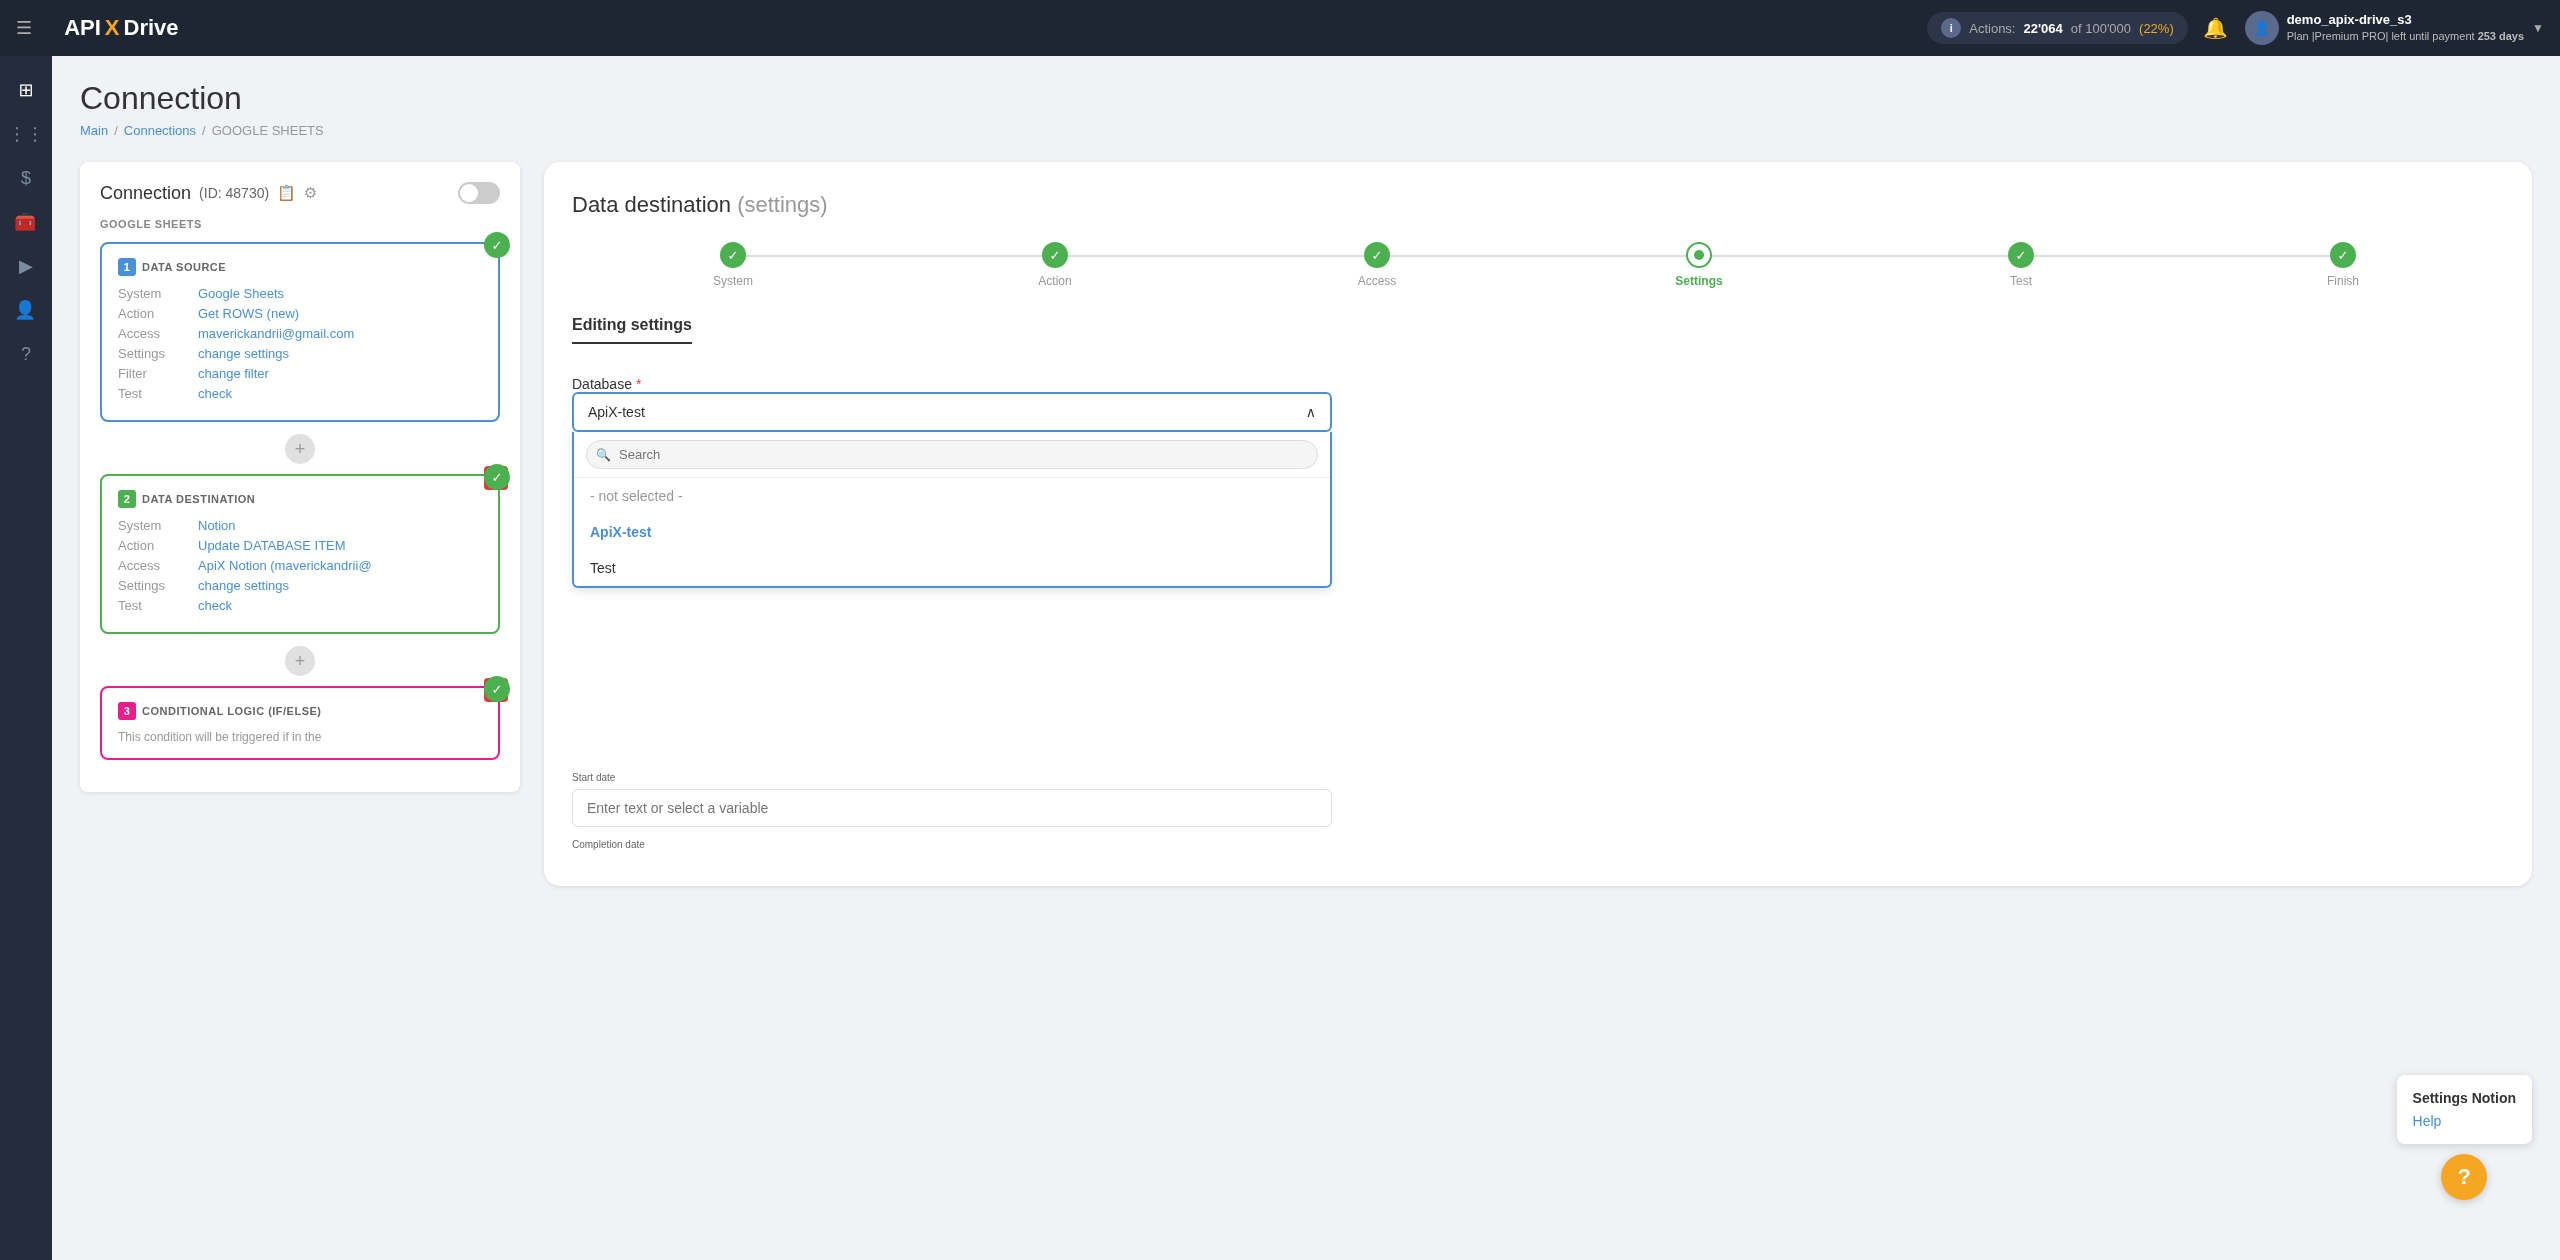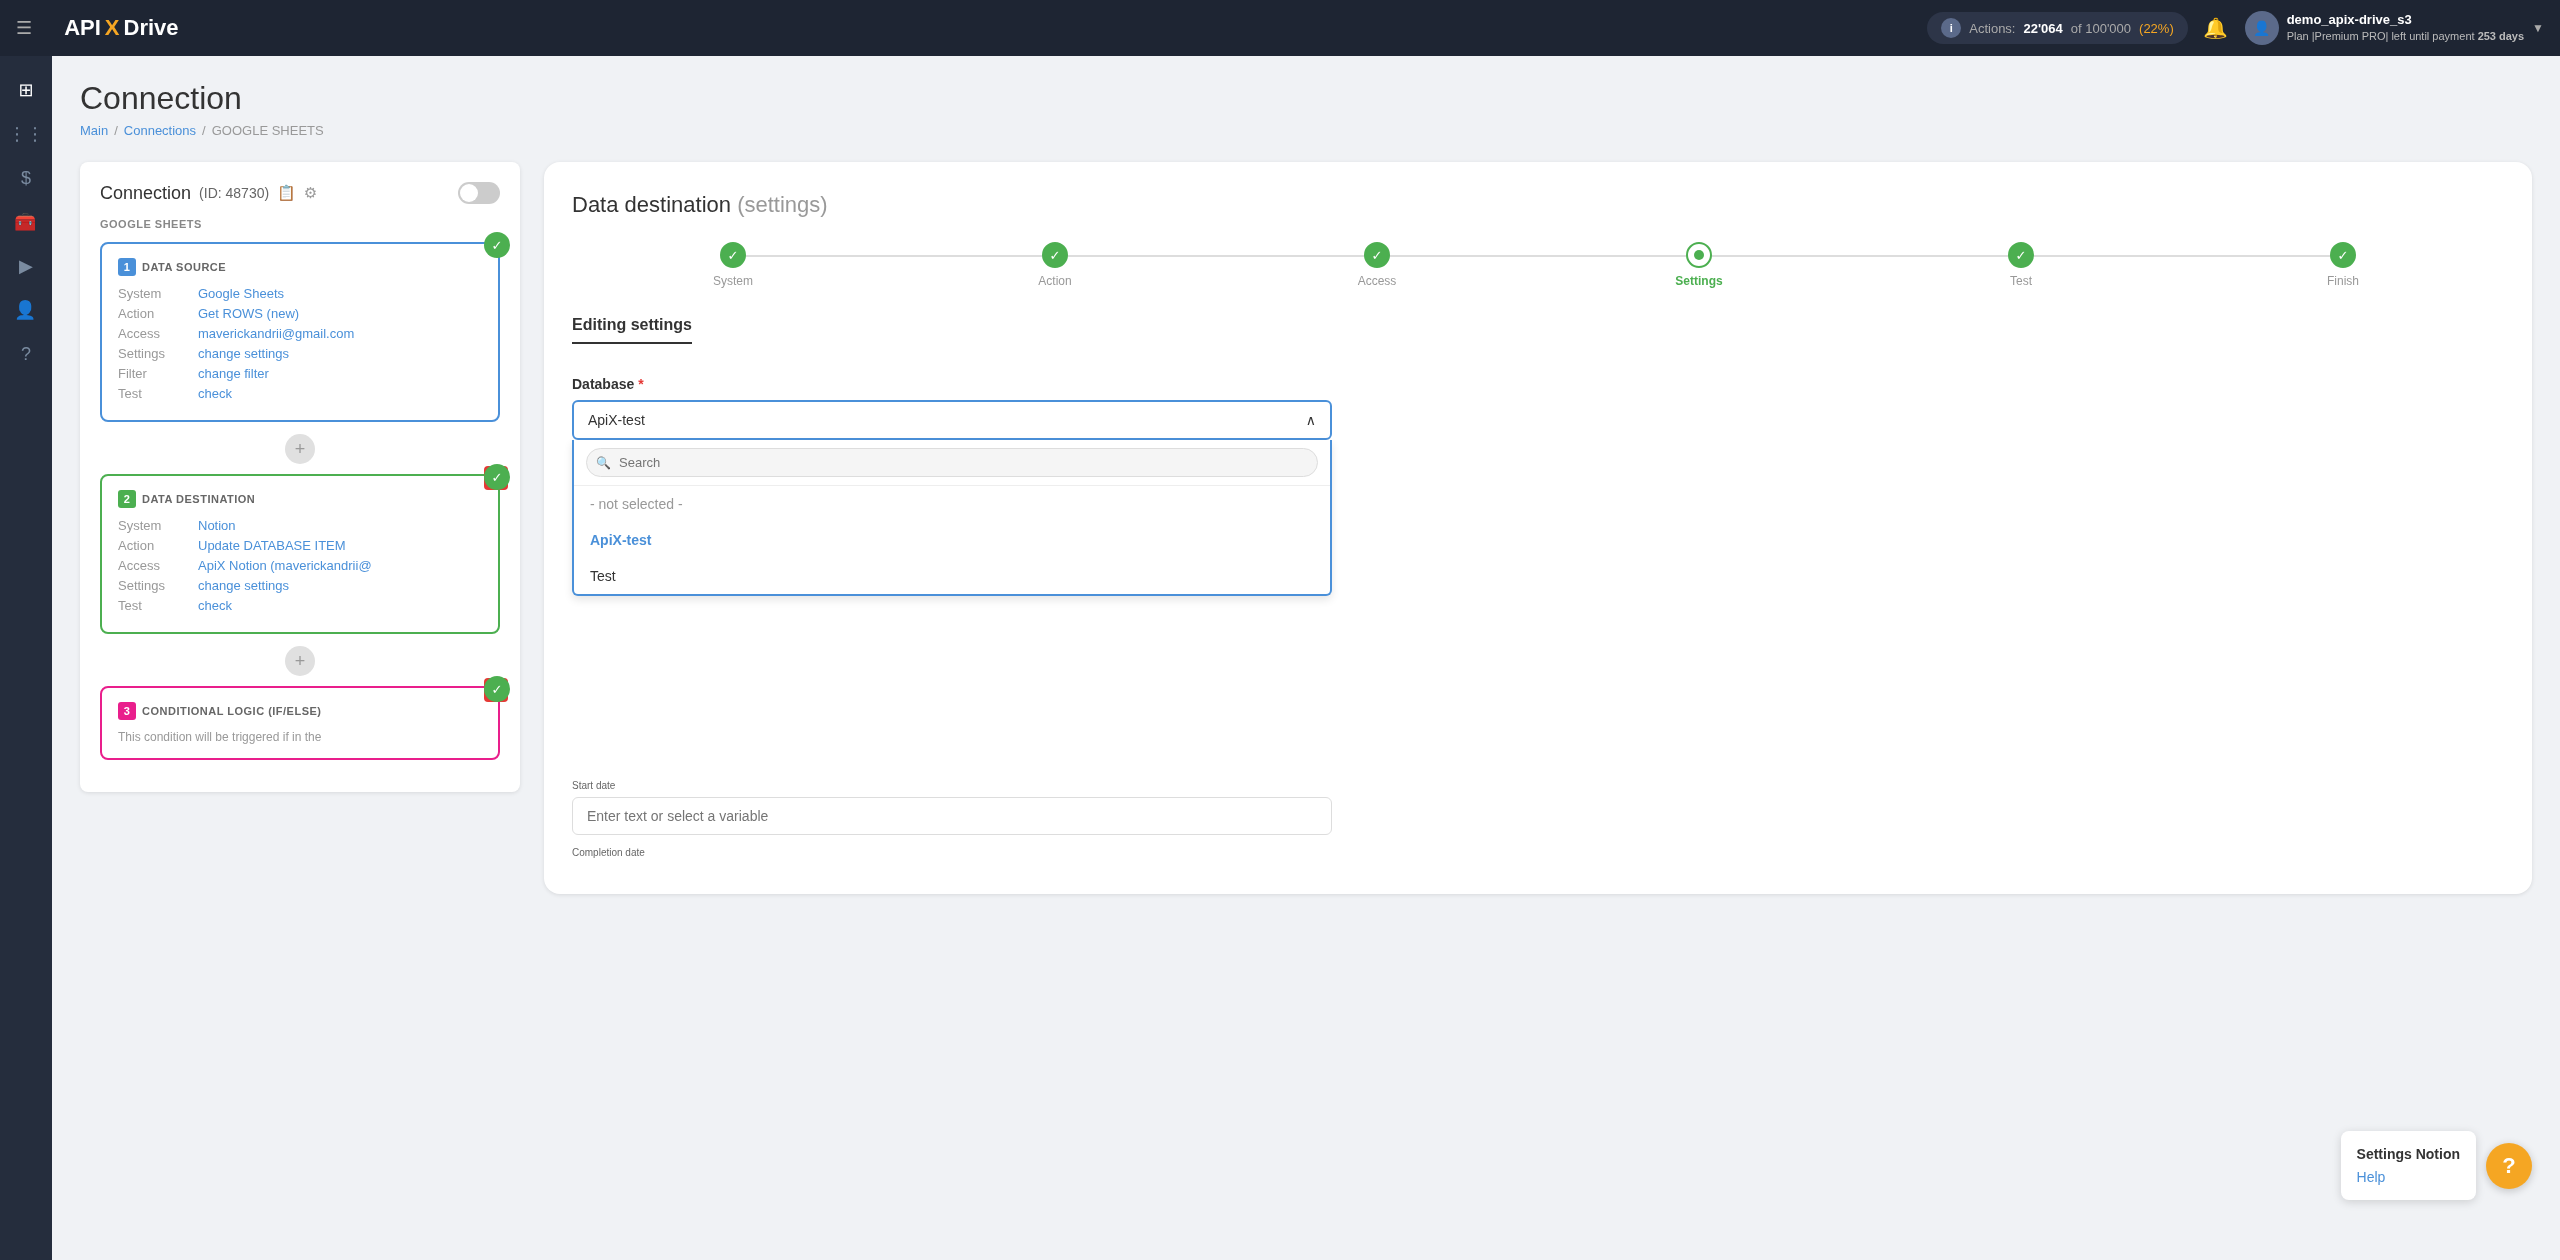--- a/index.html
+++ b/index.html
@@ -348,23 +348,22 @@
       color: #333;
       margin-bottom: 16px;
       padding-bottom: 8px;
       border-bottom: 2px solid #333;
       display: inline-block;
     }
 
     
     .field-label {
       font-size: 14px;
-      font-weight: 700;
+      font-weight: 400;
       color: #333;
-      margin-bottom: 8px;
       display: flex;
       align-items: center;
       gap: 4px;
     }
     .required { color: #e53935; }
 
     
     .dropdown-container {
       position: relative;
       margin-bottom: 20px;
@@ -446,20 +445,21 @@
 
     
     .help-widget {
       position: fixed;
       bottom: 60px;
       right: 28px;
       display: flex;
       align-items: center;
       gap: 10px;
       z-index: 200;
+      flex-direction: column;
     }
     .help-circle {
       width: 46px; height: 46px;
       background: #f5a623;
       border-radius: 50%;
       display: flex; align-items: center; justify-content: center;
       color: white;
       font-size: 22px;
       font-weight: bold;
       cursor: pointer;

